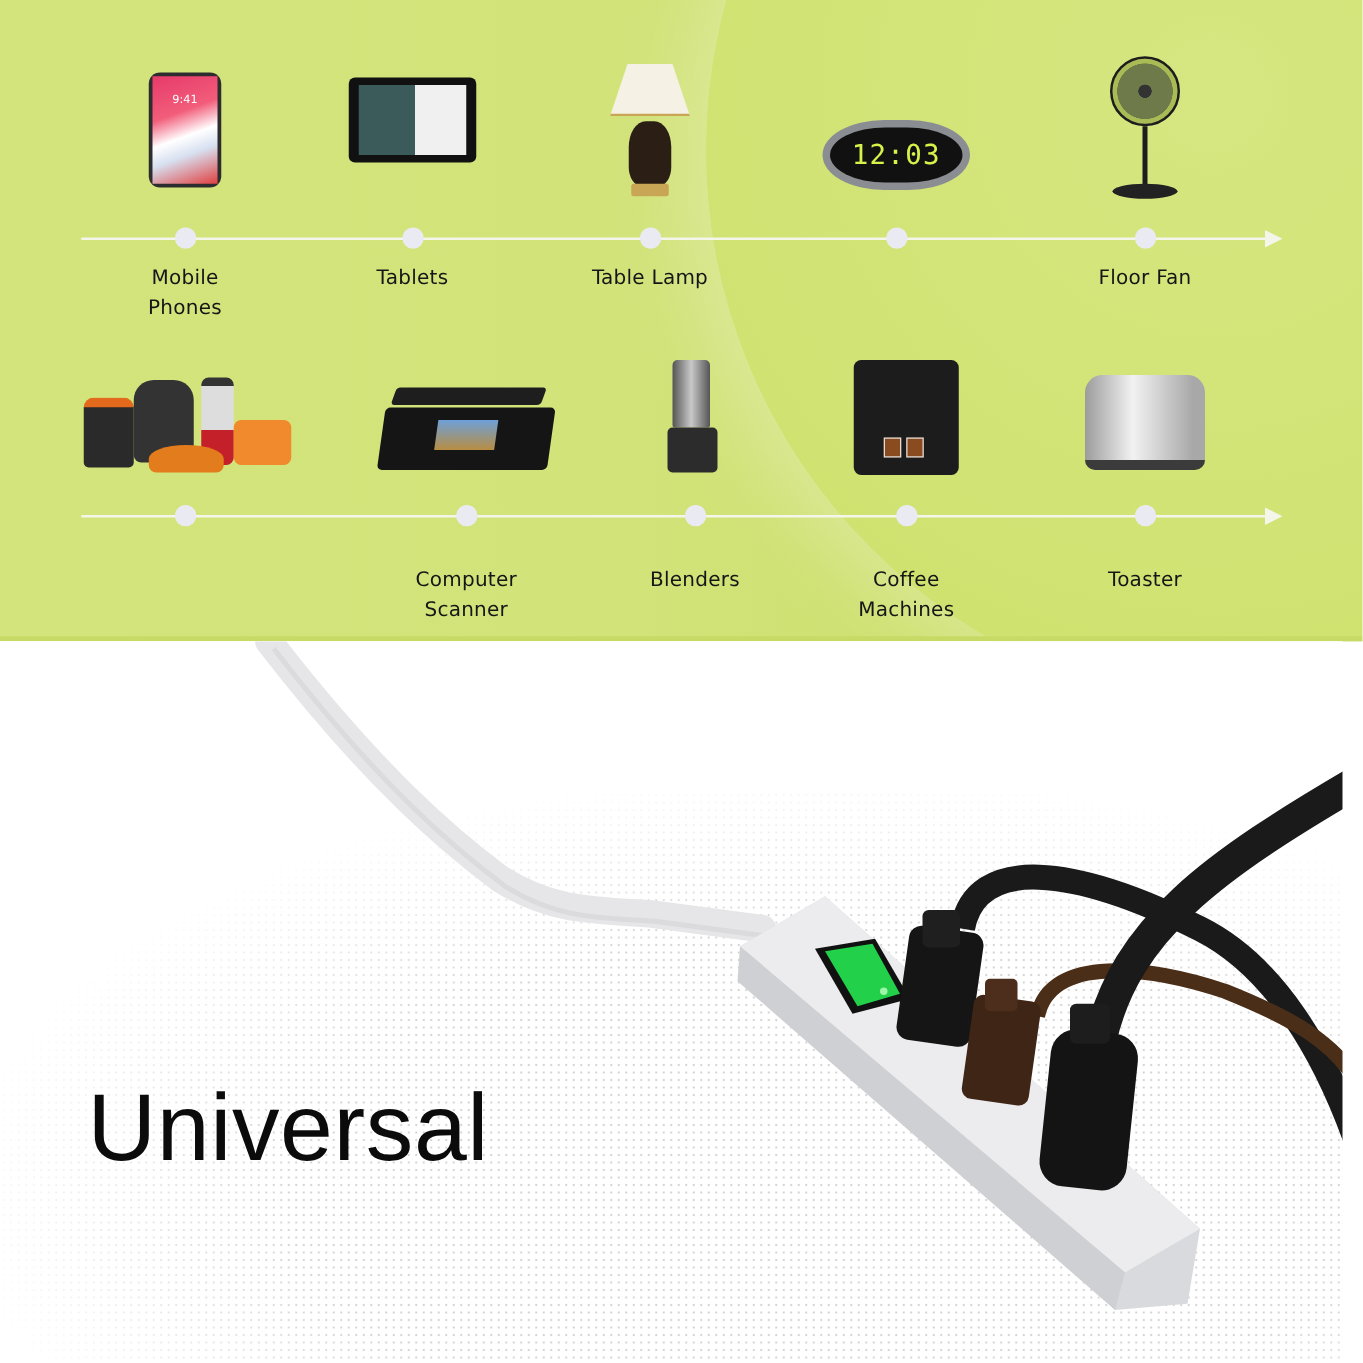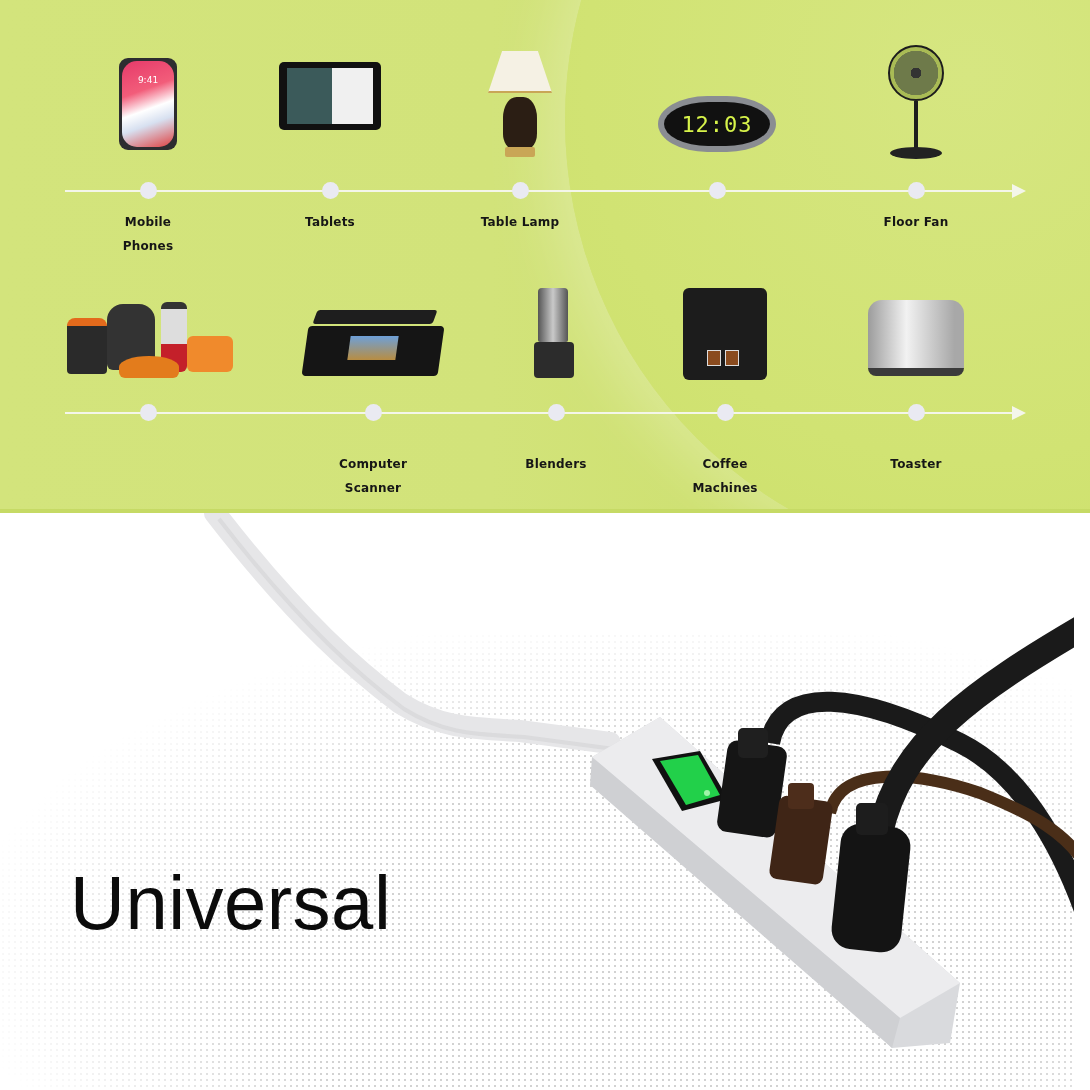--- a/index.html
+++ b/index.html
@@ -47,29 +47,29 @@
   .item .pic { height: 120px; position: relative; display: flex; align-items: flex-end; justify-content: center; }
   .row-1 .item .pic { height: 120px; }
   .row-2 .item .pic { height: 90px; }
   .dot {
     position: absolute; left: 50%; width: 17px; height: 17px; margin-left: -8.5px;
     border-radius: 50%; background: #eaeaf2;
   }
   .row-1 .dot { top: 142px; }
   .row-2 .dot { top: 114px; }
   .label {
-    position: absolute; left: 0; width: 200px; font-size: 12px; line-height: 24px;
-    color: #161616; font-weight: 700; letter-spacing: 0.2px; white-space: pre-line;
+    position: absolute; left: 0; width: 200px; font-size: 16px; line-height: 24px;
+    color: #161616; font-weight: 400; letter-spacing: 0.2px; white-space: pre-line;
   }
   .row-1 .label { top: 170px; }
   .row-2 .label { top: 162px; }
 
   
   .phone { width: 58px; height: 92px; border-radius: 9px; background: #2d2d30; padding: 3px; margin-bottom: 10px; }
-  .phone .scr { width: 100%; height: 100%; border-radius: 15px;
+  .phone .scr { width: 100%; height: 100%; border-radius: 0;
     background: linear-gradient(160deg, #e63a6a 0%, #f25d7a 35%, #ffffff 55%, #d7e0f0 70%, #e04040 100%); position: relative; }
   .phone .scr span { position: absolute; top: 14px; left: 0; width: 100%; text-align: center; color: #fff; font-size: 9px; }
 
   .tablet { width: 102px; height: 68px; background: #111; border-radius: 5px; padding: 6px 8px; margin-bottom: 30px; }
   .tablet .scr { width: 100%; height: 100%; background: linear-gradient(90deg, #3b5a5a 0 52%, #f0f0f0 52% 100%); }
 
   .lamp { width: 70px; height: 115px; position: relative; }
   .lamp .shade { position: absolute; left: 3px; top: 6px; width: 64px; height: 42px;
     background: #f5f1e4; clip-path: polygon(22% 0, 78% 0, 100% 100%, 0 100%); border-bottom: 2px solid #c9a656; }
   .lamp .body { position: absolute; left: 18px; top: 52px; width: 34px; height: 52px; border-radius: 40% 40% 30% 30%; background: #2b1e14; }

